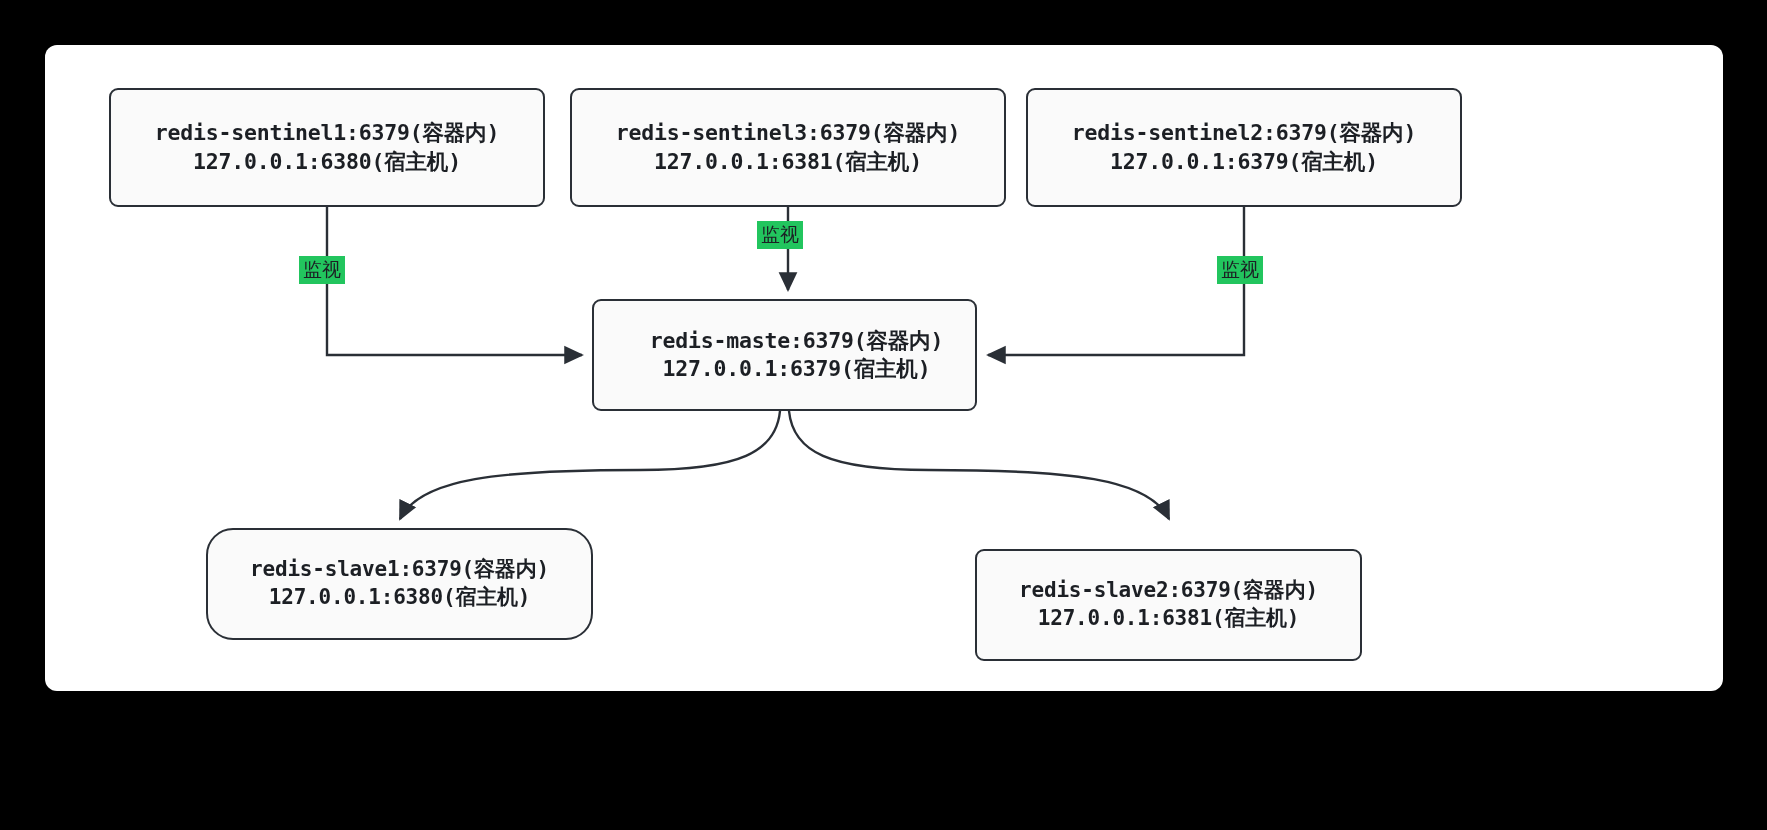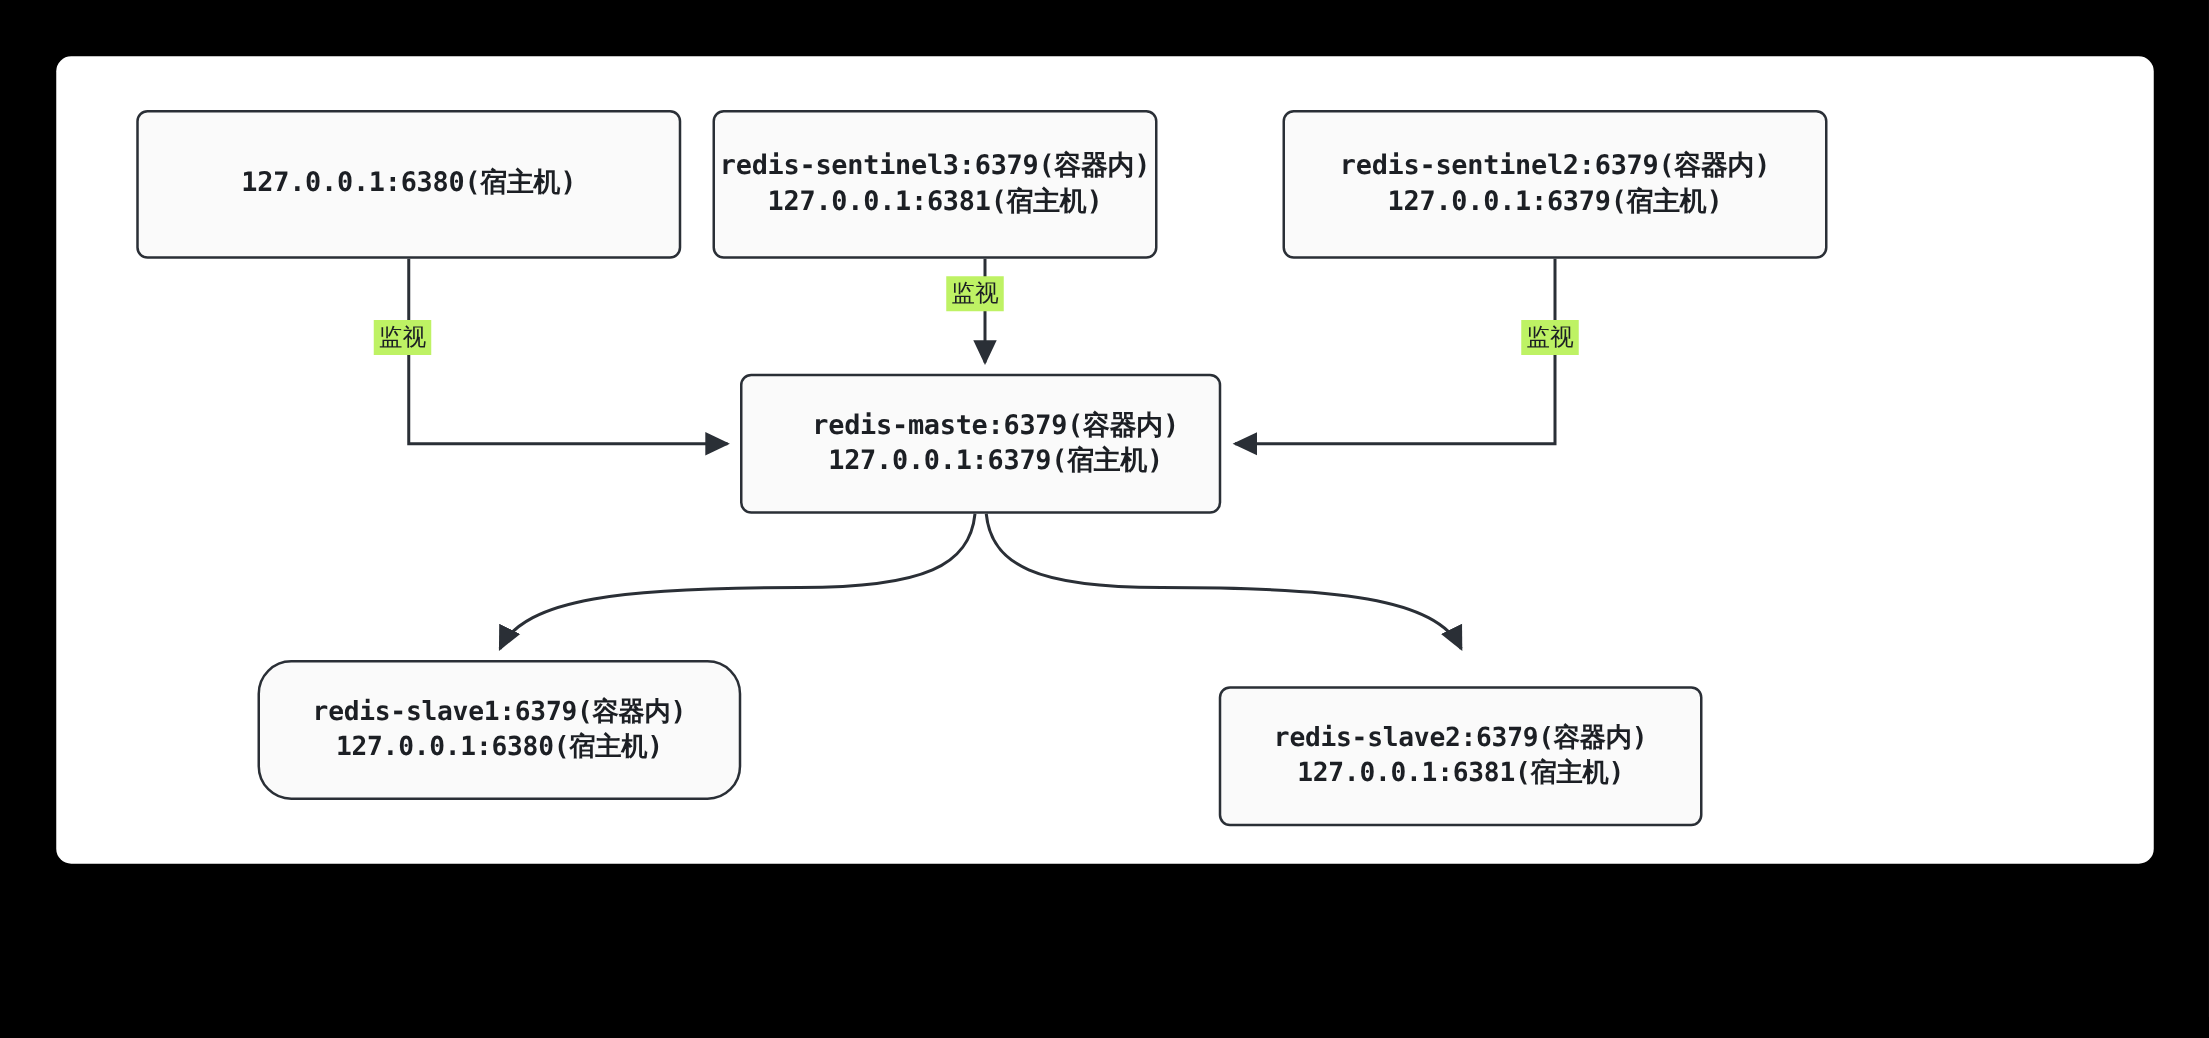--- a/index.html
+++ b/index.html
@@ -46,32 +46,32 @@
     font-weight: 700;
     color: #1c1f24;
     letter-spacing: -0.2px;
     line-height: 1.32;
     white-space: nowrap;
   }
   .node .line1, .node .line2 {
     display: block;
   }
   .n-sentinel1 { left: 109px;  top: 88px;  width: 436px; height: 119px; font-size: 21.5px; }
-  .n-sentinel3 { left: 570px;  top: 88px;  width: 356px; height: 119px; font-size: 21.5px; }
+  .n-sentinel3 { left: 570px;  top: 88px;  width: 436px; height: 119px; font-size: 21.5px; }
   .n-sentinel2 { left: 1026px; top: 88px;  width: 436px; height: 119px; font-size: 21.5px; text-align: center; }
   .n-master    { left: 592px;  top: 299px; width: 385px; height: 112px; font-size: 21.5px; padding-left: 24px; }
   .n-slave1    { left: 206px;  top: 528px; width: 387px; height: 112px; font-size: 21px; border-radius: 27px; }
   .n-slave2    { left: 975px;  top: 549px; width: 387px; height: 112px; font-size: 21px; }
 
   .edge-label {
     position: absolute;
     font-family: "DejaVu Sans", "Liberation Sans", sans-serif;
     font-size: 19px;
     color: #1c1f24;
-    background: #bef264;
+    background: #22c55e;
     padding: 1px 4px;
     white-space: nowrap;
   }
   .lbl-s1 { left: 299px;  top: 256px; }
   .lbl-s3 { left: 757px;  top: 221px; }
   .lbl-s2 { left: 1217px; top: 256px; }
 </style>
 </head>
 <body>
 
@@ -91,20 +91,21 @@
     <path d="M788,207 L788,290" fill="none" stroke="#2a2f36" stroke-width="2.4" marker-end="url(#arrow)"></path>
 
     <path d="M1244,207 L1244,355 L988,355" fill="none" stroke="#2a2f36" stroke-width="2.4" marker-end="url(#arrow)"></path>
 
     <path d="M780,411 C776,452 740,470 640,470 C500,470 420,478 400,519" fill="none" stroke="#2a2f36" stroke-width="2.4" marker-end="url(#arrow)"></path>
 
     <path d="M789,411 C793,452 829,470 929,470 C1069,470 1149,478 1169,519" fill="none" stroke="#2a2f36" stroke-width="2.4" marker-end="url(#arrow)"></path>
   </svg>
 
   <div class="node n-sentinel1">
+    <span class="line1">redis-sentinel1:6379(容器内)</span>
     <span class="line2">127.0.0.1:6380(宿主机)</span>
   </div>
 
   <div class="node n-sentinel3">
     <span class="line1">redis-sentinel3:6379(容器内)</span>
     <span class="line2">127.0.0.1:6381(宿主机)</span>
   </div>
 
   <div class="node n-sentinel2">
     <span class="line1">redis-sentinel2:6379(容器内)</span>

